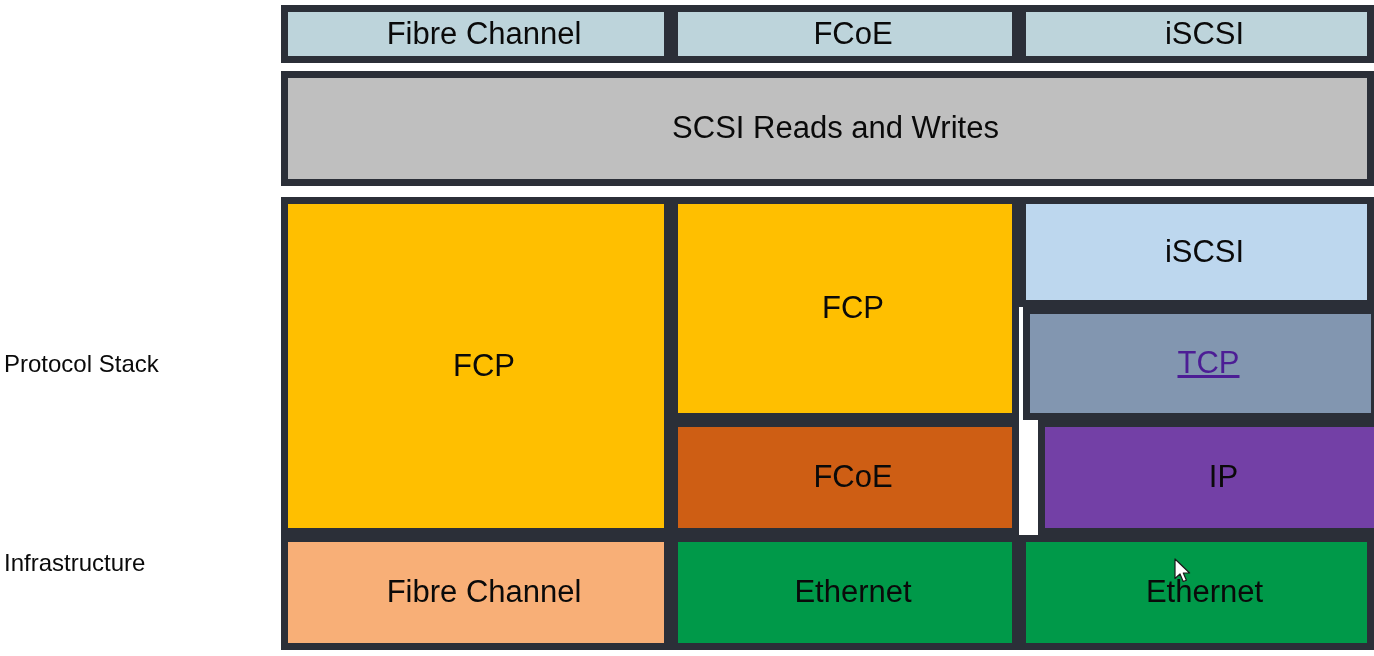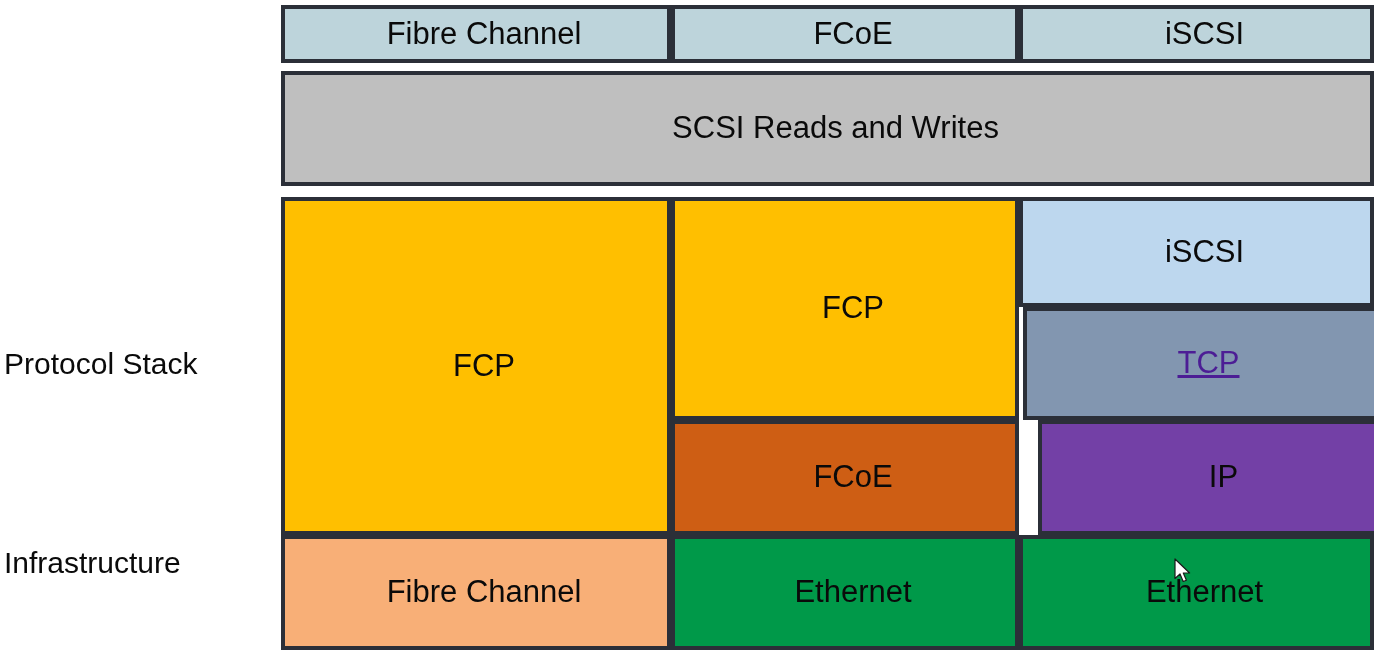--- a/index.html
+++ b/index.html
@@ -9,33 +9,33 @@
     font-family:"Liberation Sans",sans-serif;
     overflow:hidden;
     position:relative;
   }
   #stage{position:absolute;left:0;top:0;width:1374px;height:656px;}
 
   
   .row-label{
     position:absolute;
     color:#0a0a0a;
-    font-size:30px;
+    font-size:24px;
     line-height:34px;
     white-space:nowrap;
     text-align:left;
   }
   #label-protocol{left:4px;top:347px;}
   #label-infra{left:4px;top:546px;}
 
   
   .cell{
     position:absolute;
     box-sizing:border-box;
-    border:4px solid #0f766e;
+    border:7px solid #0f766e;
     display:flex;
     align-items:center;
     justify-content:center;
     color:#0a0a0a;
     font-size:31px;
     line-height:1.1;
     text-align:left;
     overflow:hidden;
     padding-left:16px;
   }

